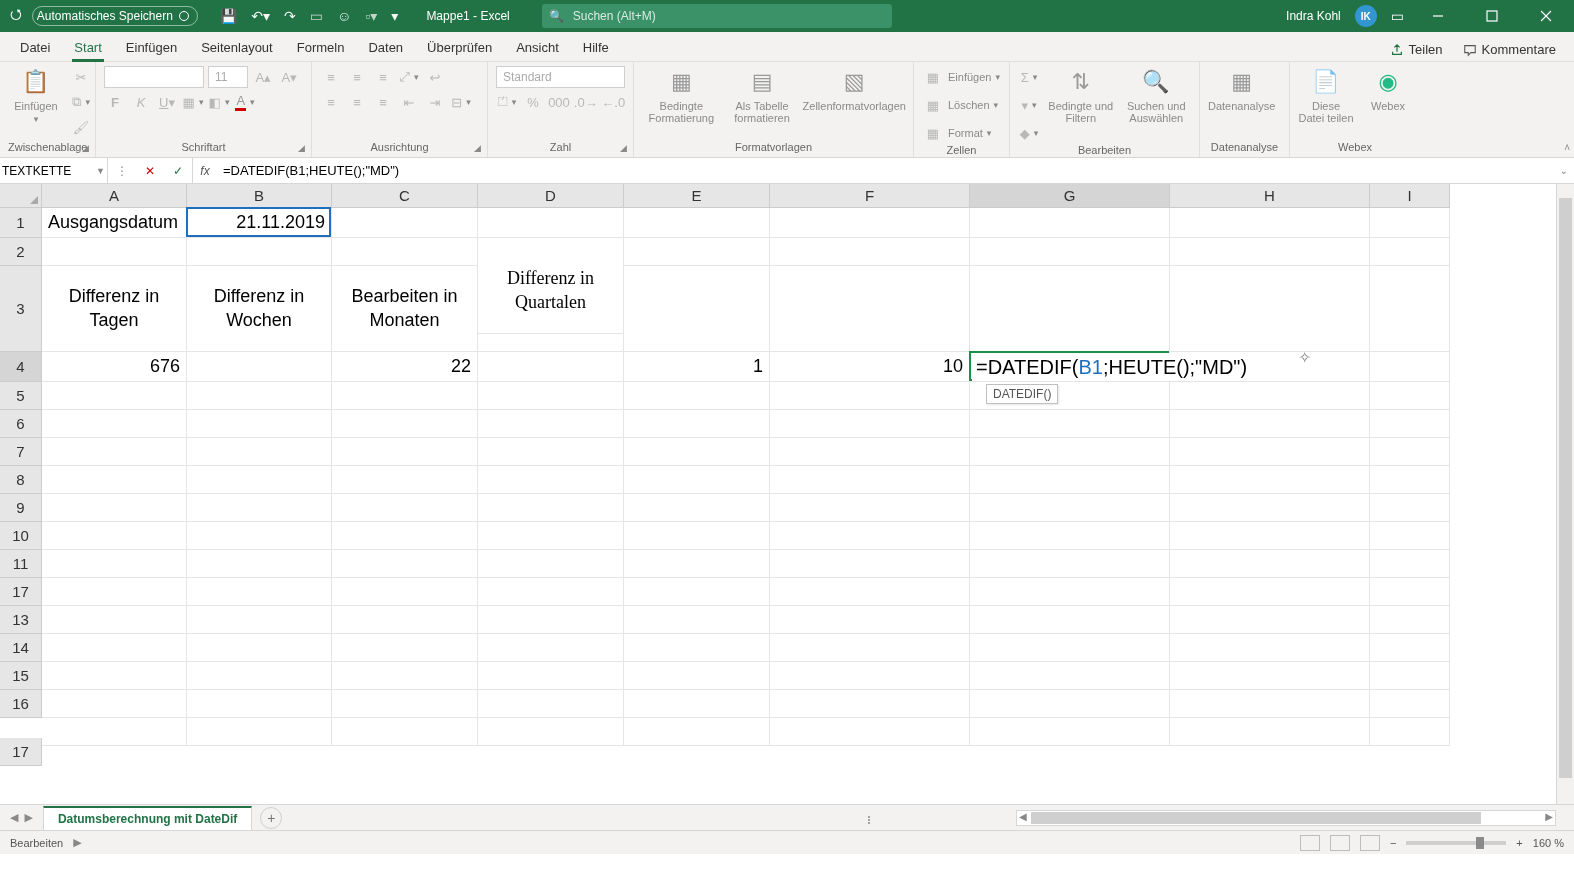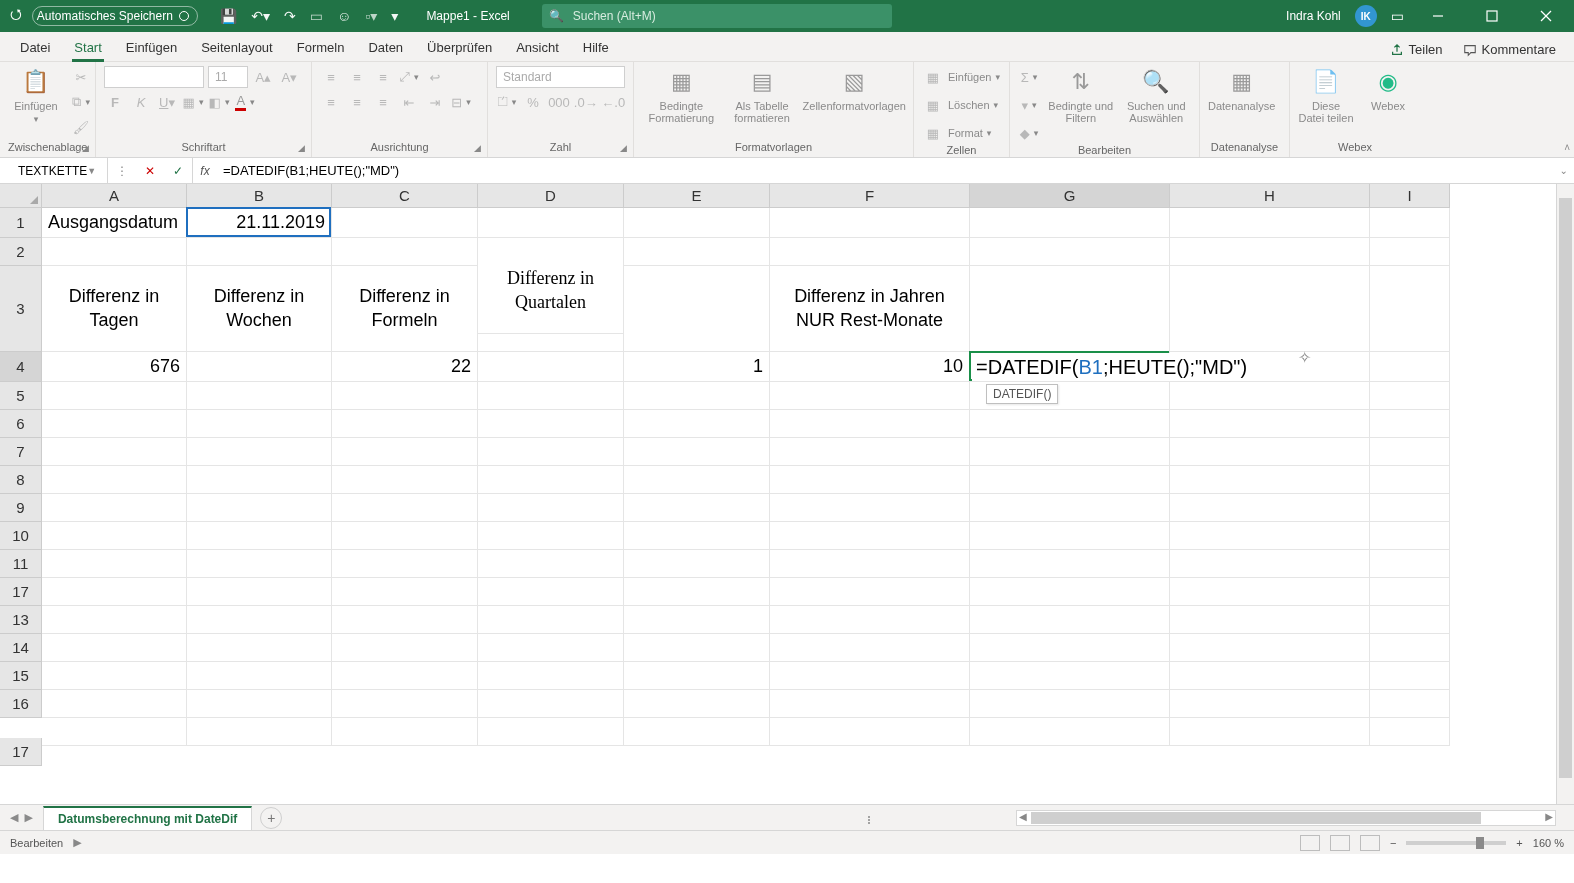--- a/index.html
+++ b/index.html
@@ -46,21 +46,21 @@
 .fontbox { width: 100px; }
 .sizebox { width: 40px; }
 .numfmt { width: 130px; }
 .dropbtn::after { content: "▾"; color: #888; font-size: 9px; margin-left: 4px; }
 .stack { display: flex; flex-direction: column; gap: 3px; }
 .row { display: flex; gap: 4px; align-items: center; }
 .collapse { position: absolute; right: 4px; bottom: 4px; color: #888; font-size: 10px; }
 
 
 .namebar { height: 26px; display: flex; align-items: stretch; border-bottom: 1px solid #d6d6d6; font-size: 12px; background: #fff; }
-.namebox { width: 108px; border-right: 1px solid #d6d6d6; display: flex; align-items: center; padding: 0 18px; justify-content: space-between; }
+.namebox { width: 108px; border-right: 1px solid #d6d6d6; display: flex; align-items: center; padding: 0 2px; justify-content: space-between; }
 .namebox .dd { color: #888; font-size: 9px; }
 .fx-btns { display: flex; align-items: center; border-right: 1px solid #d6d6d6; }
 .fx-btns span { width: 28px; display: flex; align-items: center; justify-content: center; color: #555; }
 .fx-btns .cancel { color: #c00; }
 .fx-btns .ok { color: #217346; }
 .fx-label { width: 24px; display: flex; align-items: center; justify-content: center; font-style: italic; color: #555; }
 .formula { flex: 1; display: flex; align-items: center; padding: 0 6px; font-size: 13px; position: relative; }
 .formula .expand { position: absolute; right: 6px; color: #888; font-size: 10px; }
 
 
@@ -547,23 +547,22 @@
         <div class="cell" style="left: 436px; top: 510px; width: 146px; height: 28px;"></div>
         <div class="cell" style="left: 582px; top: 510px; width: 146px; height: 28px;"></div>
         <div class="cell" style="left: 728px; top: 510px; width: 200px; height: 28px;"></div>
         <div class="cell" style="left: 928px; top: 510px; width: 200px; height: 28px;"></div>
         <div class="cell" style="left: 1128px; top: 510px; width: 200px; height: 28px;"></div>
         <div class="cell" style="left: 1328px; top: 510px; width: 80px; height: 28px;"></div>
         <div class="cell " style="left: 0px; top: 0px; width: 145px; height: 30px;">Ausgangsdatum</div>
         <div class="cell rjust" style="left: 145px; top: 0px; width: 145px; height: 30px;">21.11.2019</div>
         <div class="cell header3" style="left: 0px; top: 58px; width: 145px; height: 86px;">Differenz in Tagen</div>
         <div class="cell header3" style="left: 145px; top: 58px; width: 145px; height: 86px;">Differenz in Wochen</div>
-        <div class="cell header3" style="left: 290px; top: 58px; width: 146px; height: 86px;">Differenz in Formeln</div>
+        <div class="cell header3" style="left: 290px; top: 58px; width: 146px; height: 86px;">Bearbeiten in Monaten</div>
         <div class="cell header3" style="left: 436px; top: 40px; width: 146px; height: 86px; font-family: Liberation Serif, serif;">Differenz in Quartalen</div>
-        <div class="cell header3" style="left: 728px; top: 58px; width: 200px; height: 86px;">Differenz in Jahren NUR Rest-Monate</div>
         <div class="cell rjust" style="left: 0px; top: 144px; width: 145px; height: 30px;">676</div>
         <div class="cell rjust" style="left: 290px; top: 144px; width: 146px; height: 30px;">22</div>
         <div class="cell rjust" style="left: 582px; top: 144px; width: 146px; height: 30px;">1</div>
         <div class="cell rjust" style="left: 728px; top: 144px; width: 200px; height: 30px;">10</div>
         <div class="sel-b1" style="left: 144px; top: -1px; width: 145px; height: 30px;"></div>
         <div class="sel-g4" style="left: 927px; top: 143px; width: 200px; height: 30px;"></div>
         <div class="edit-cell" style="left: 930px; top: 145px; height: 28px;">
           <span class="fn">=DATEDIF(</span>
           <span class="ref">B1</span>
           <span class="fn">;HEUTE</span>

